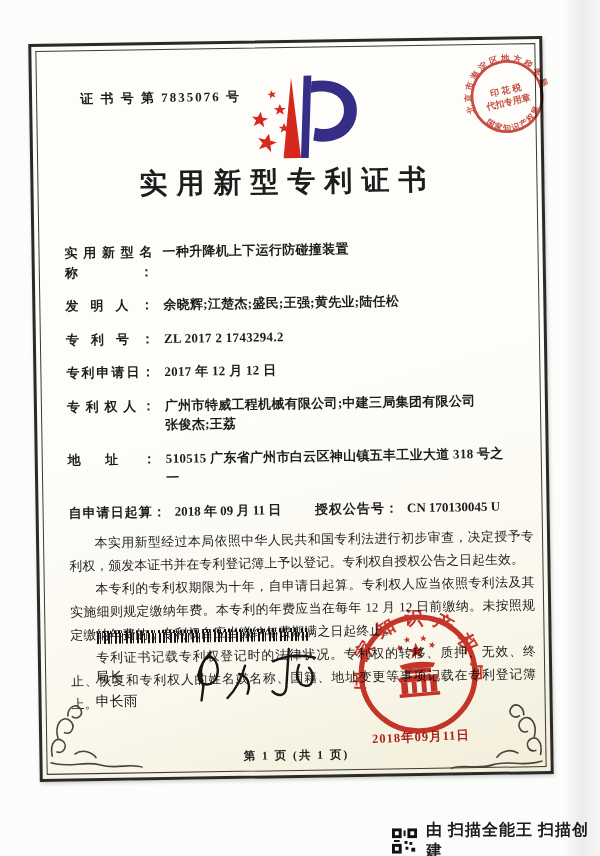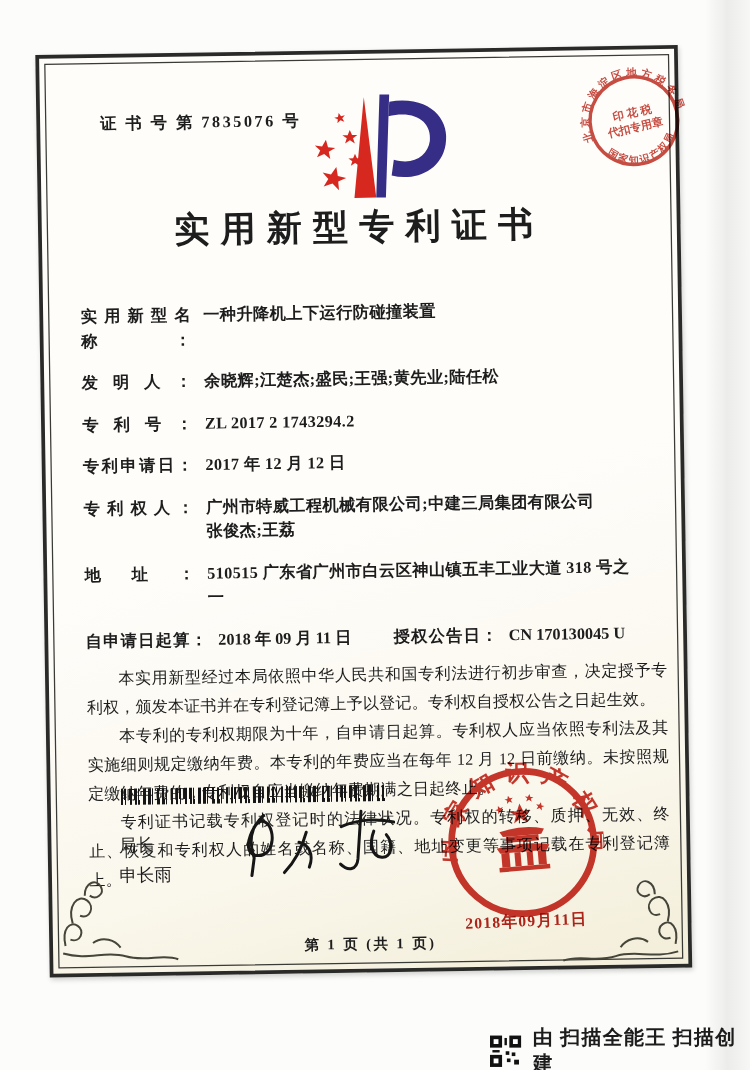--- a/index.html
+++ b/index.html
@@ -125,21 +125,21 @@
         <div>510515 广东省广州市白云区神山镇五丰工业大道 318 号之</div>
         <div>一</div>
       </span>
     </div>
     <div class="grant">
       <div class="cell left">
         <span class="lbl2">自申请日起算：</span>
         <span>2018 年 09 月 11 日</span>
       </div>
       <div class="cell">
-        <span class="lbl2">授权公告日：</span>
+        <span class="lbl2">授权公告号：</span>
         <span>CN 170130045 U</span>
       </div>
     </div>
     <div class="paras">
       <p>本实用新型经过本局依照中华人民共和国专利法进行初步审查，决定授予专利权，颁发本证书并在专利登记簿上予以登记。专利权自授权公告之日起生效。</p>
       <p>本专利的专利权期限为十年，自申请日起算。专利权人应当依照专利法及其实施细则规定缴纳年费。本专利的年费应当在每年 12 月 12 日前缴纳。未按照规定缴纳年费的，专利权自应当缴纳年费期满之日起终止。</p>
       <p>专利证书记载专利权登记时的法律状况。专利权的转移、质押、无效、终止、恢复和专利权人的姓名或名称、国籍、地址变更等事项记载在专利登记簿上。</p>
     </div>
   </div>
 

